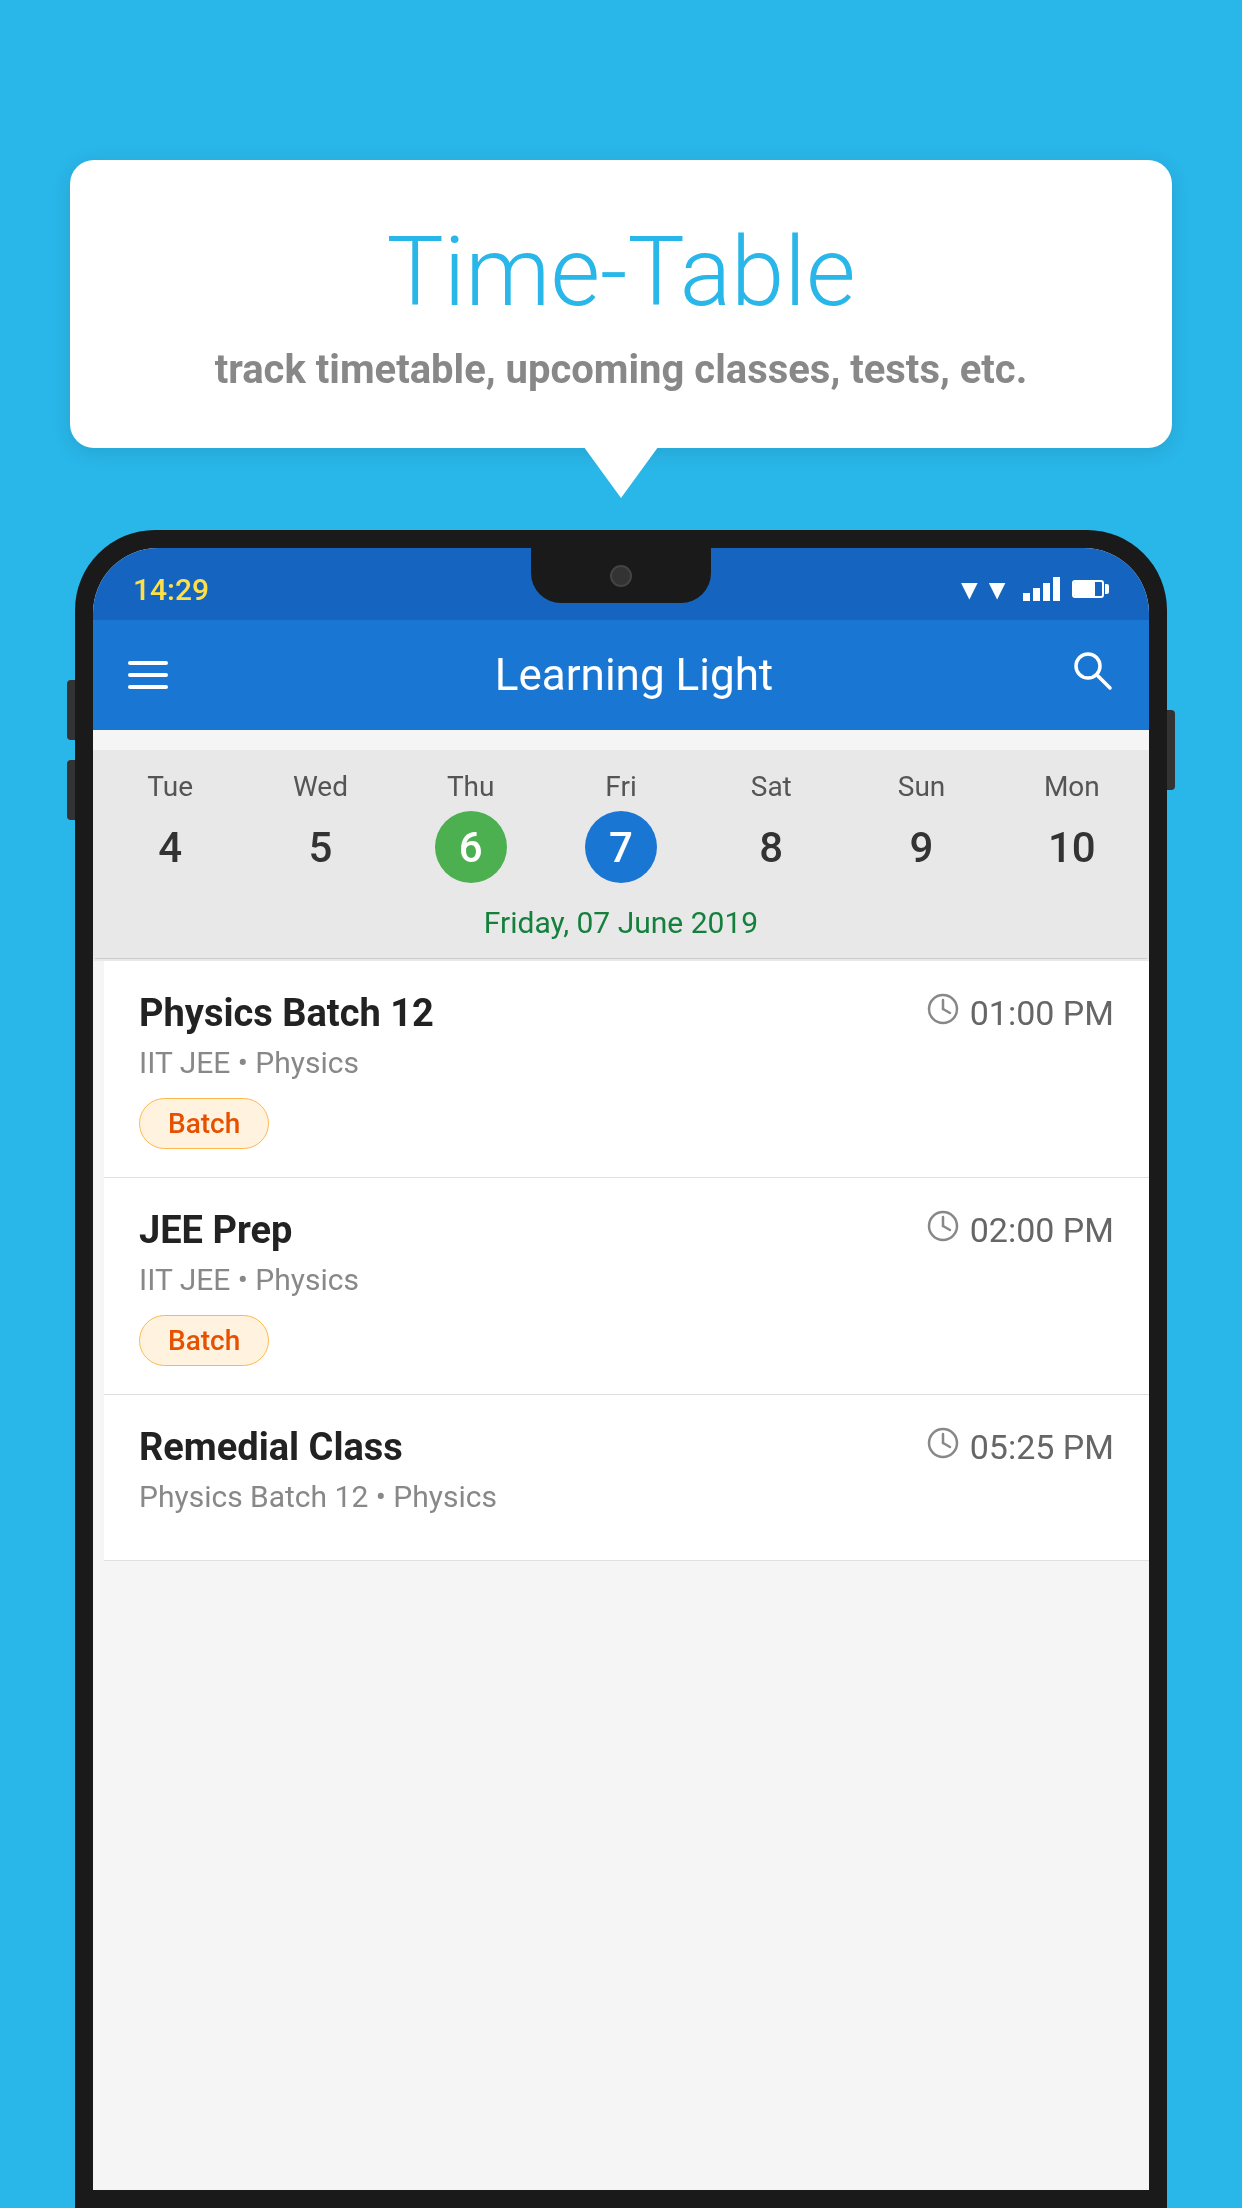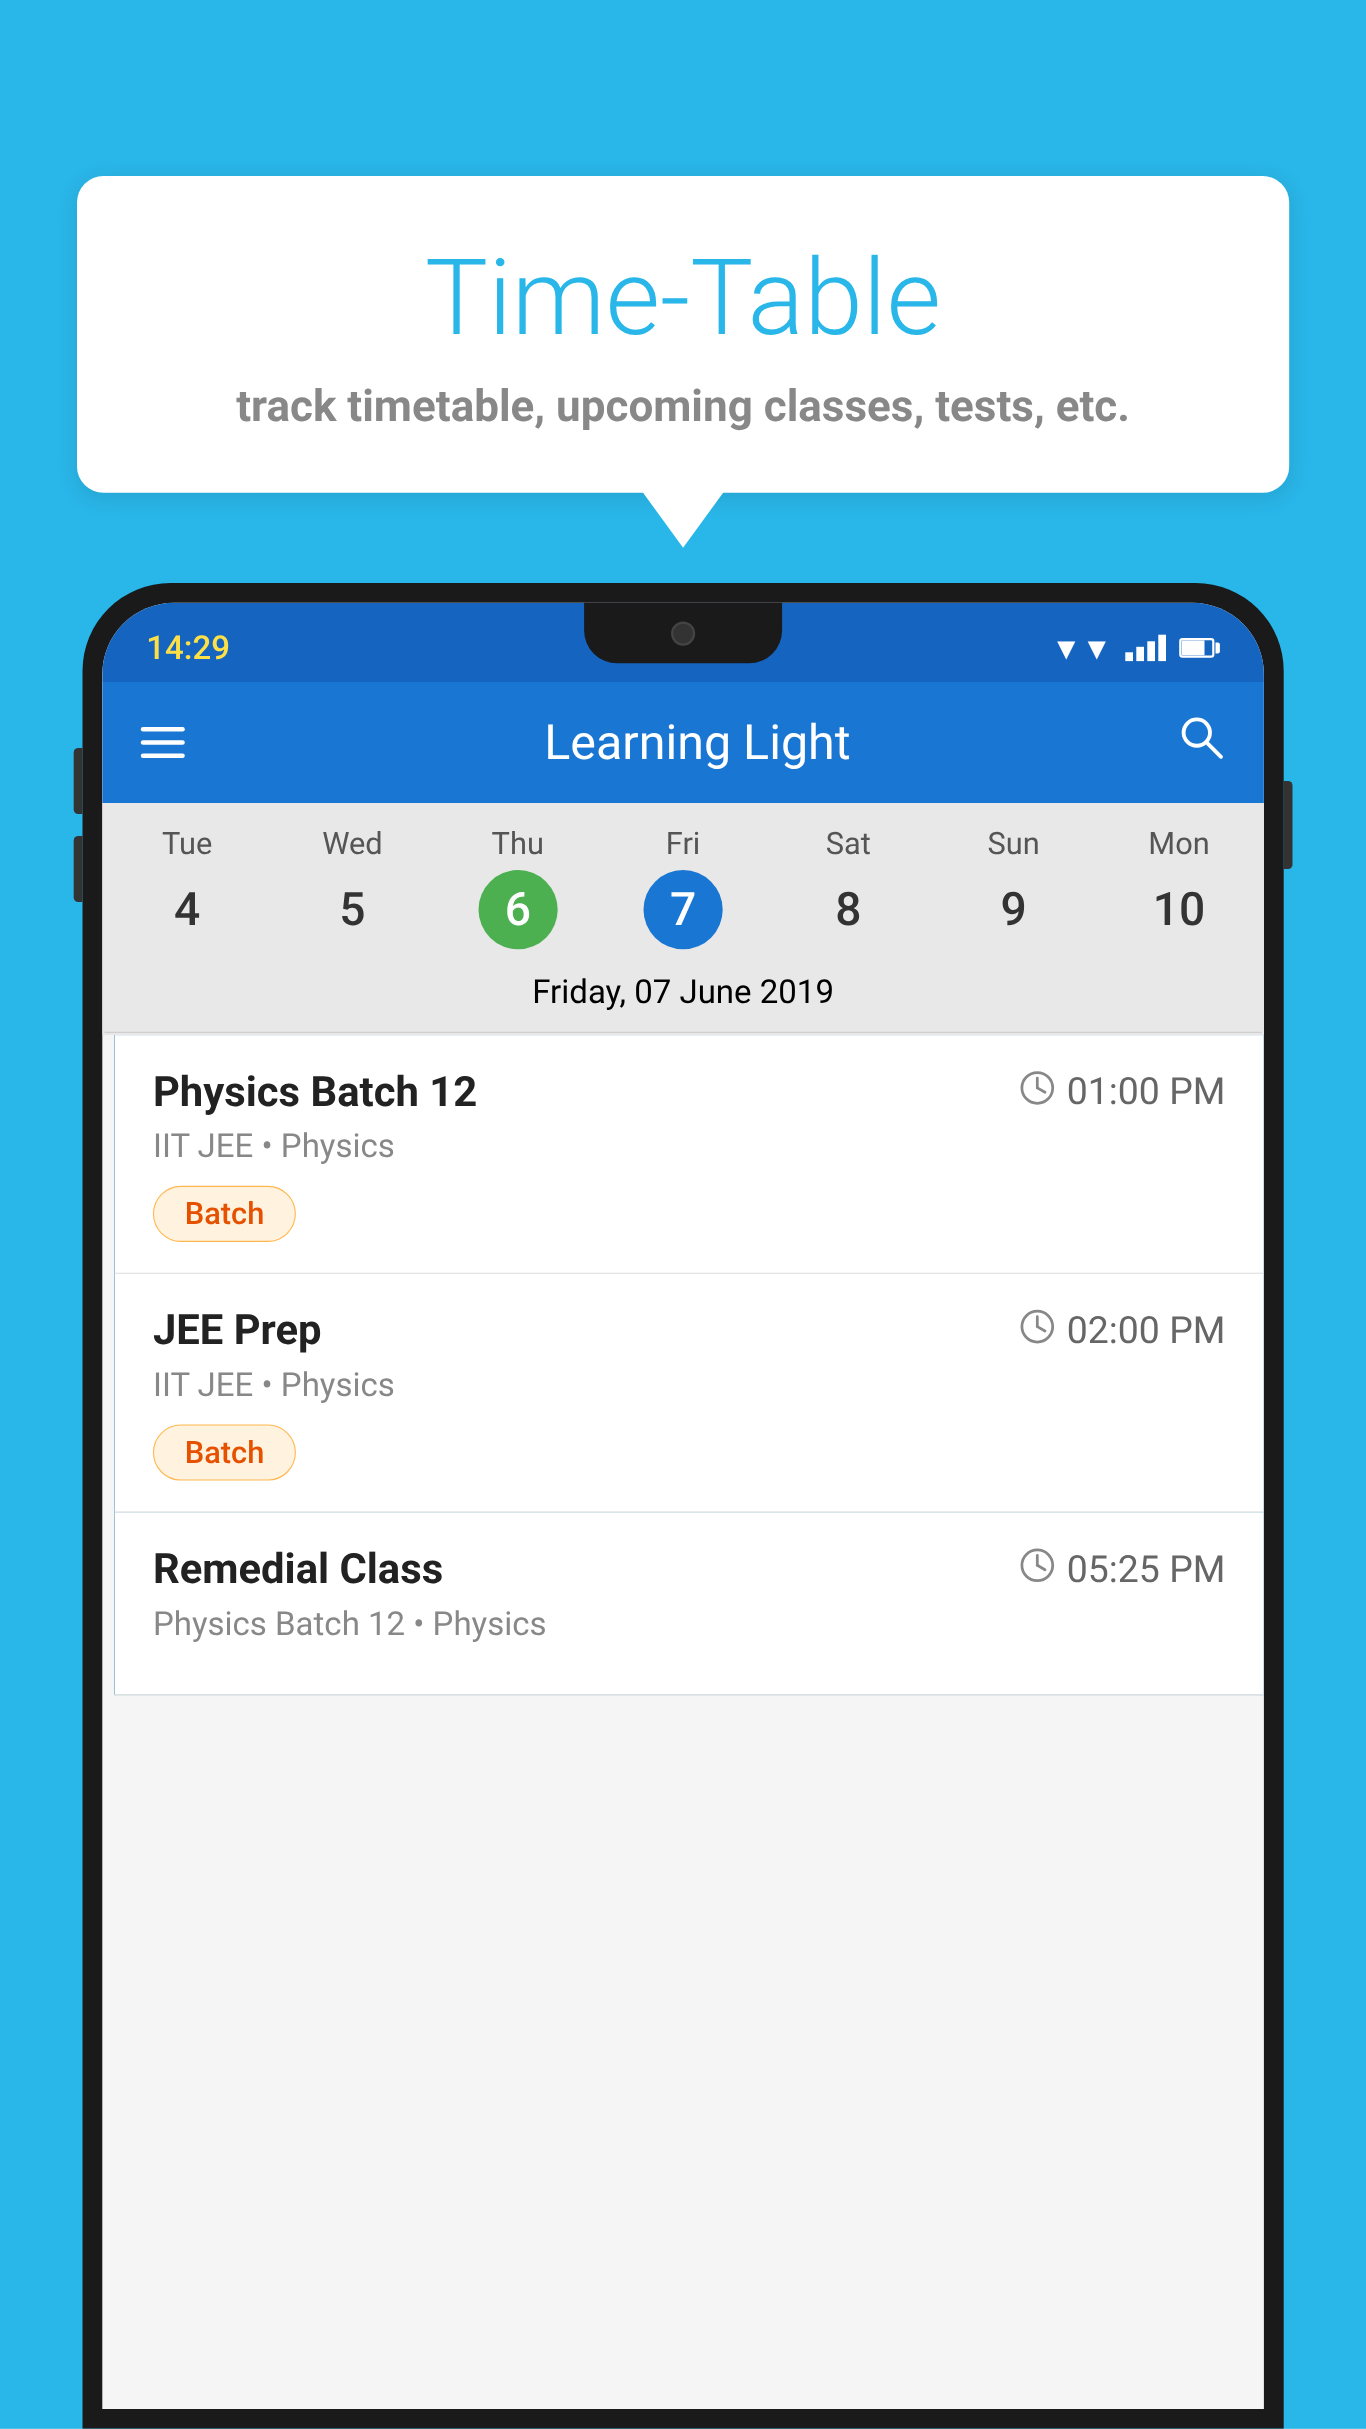--- a/index.html
+++ b/index.html
@@ -169,20 +169,21 @@
     .search-icon-btn {
       color: white;
       font-size: 44px;
       cursor: pointer;
     }
 
     
     .calendar-strip {
       background: #e8e8e8;
       padding: 2px;
+      margin-top: 20px;
     }
 
     .days-row {
       display: flex;
       background: #e8e8e8;
       padding: 18px 0 8px;
     }
 
     .day-col {
       flex: 1;
@@ -215,21 +216,21 @@
     }
 
     .day-num.selected {
       background: #1976D2;
       color: white;
     }
 
     .selected-date-label {
       text-align: center;
       font-size: 30px;
-      color: #000000;
+      color: #15803d;
       padding: 14px 0 18px;
       background: #e8e8e8;
       border-bottom: 1px solid #ccc;
     }
 
     
     .schedule-list {
       background: #0369a1;
       overflow-y: auto;
       margin-left: 11px;

